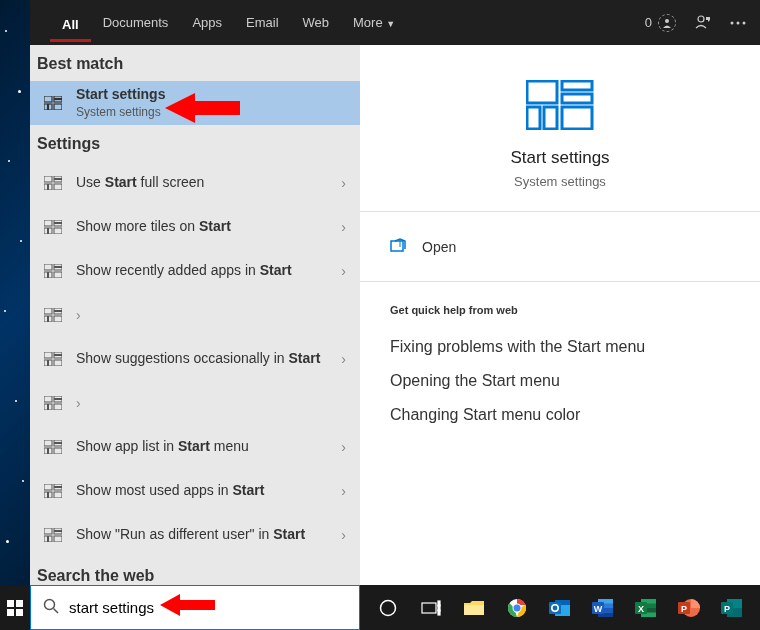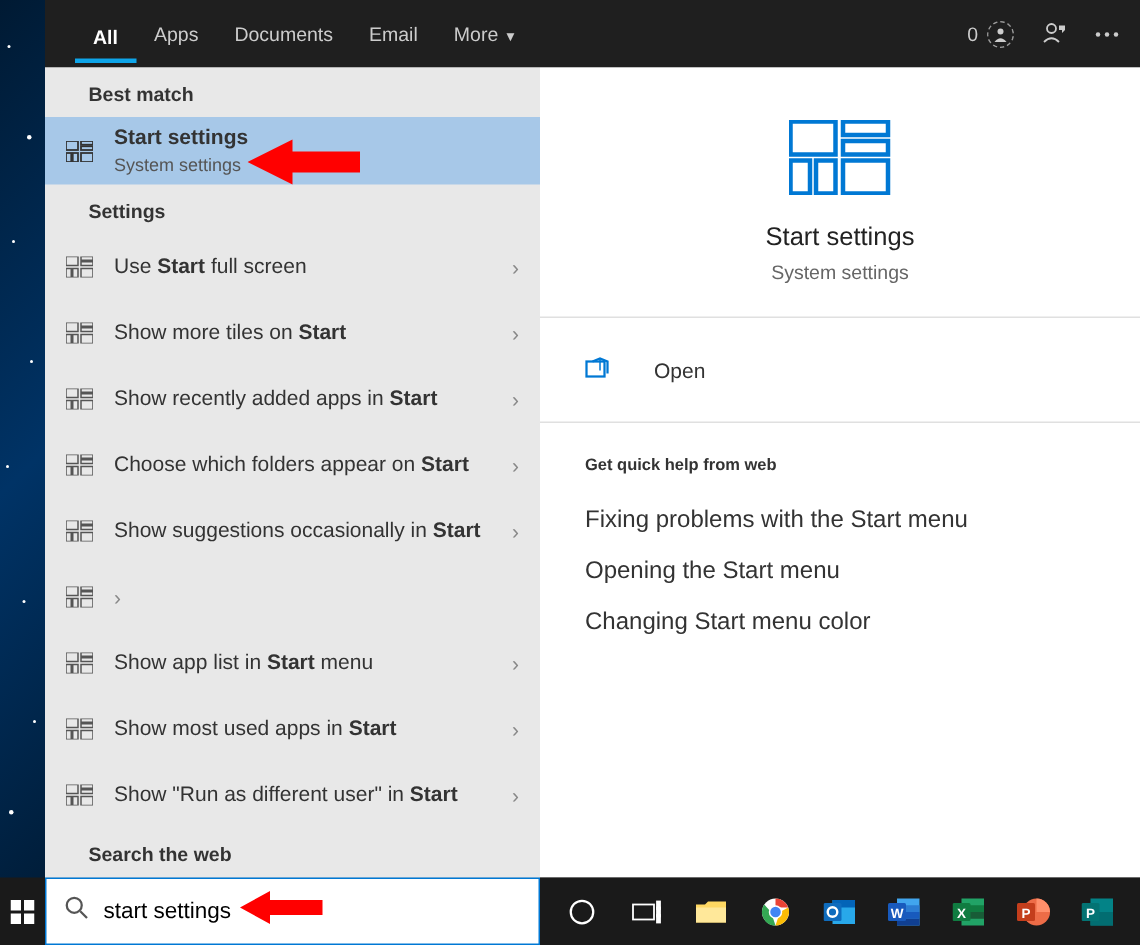--- a/index.html
+++ b/index.html
@@ -10,48 +10,48 @@
   background: linear-gradient(135deg, #001a33, #003366, #001a33);
   overflow: hidden;
 }
 .star { position: absolute; width: 2px; height: 2px; background: #fff; border-radius: 50%; }
 
 .top-bar {
   position: absolute; left: 30px; top: 0; right: 0; height: 45px;
   background: #1f1f1f; display: flex; align-items: center; padding: 0 20px;
 }
 .tab { color: #ccc; font-size: 13px; padding: 13px 12px; cursor: pointer; }
-.tab.active { color: #fff; font-weight: 600; border-bottom: 3px solid #0ea5e9; padding-bottom: 7px; }
+.tab.active { color: #fff; font-weight: 600; border-bottom: 3px solid #b91c1c; padding-bottom: 7px; }
 .top-right { position: absolute; right: 14px; display: flex; align-items: center; gap: 18px; color: #ccc; }
 .top-r-item { font-size: 13px; display: flex; align-items: center; gap: 6px; }
 .avatar-circle { width: 18px; height: 18px; border-radius: 50%; border: 1px dashed #999; display: flex; align-items: center; justify-content: center; }
 .feedback-icon svg, .more-dots svg { display: block; }
 
 .main { position: absolute; left: 30px; top: 45px; right: 0; bottom: 45px; background: #f2f2f2; display: flex; }
 .left-col { width: 330px; background: #e8e8e8; display: flex; flex-direction: column; overflow-y: auto; }
 .right-col { flex: 1; background: #fff; padding: 25px 30px; }
 
-.section-head { font-size: 13px; font-weight: 600; padding: 10px 29px 8px; color: #333; }
+.section-head { font-size: 16px; font-weight: 600; padding: 10px 7px 8px; color: #333; }
 
 .result-row {
   display: flex; align-items: center; padding: 8px 14px;
   min-height: 44px; position: relative; cursor: pointer;
 }
 .result-row.selected { background: #a7c8e8; }
 .result-row .icon { width: 20px; margin-right: 12px; flex-shrink: 0; color: #666; }
 .result-row .text { flex: 1; font-size: 14px; color: #333; line-height: 1.25; }
 .result-row .text b { font-weight: 600; }
 .result-row .sub { font-size: 12px; color: #555; margin-top: 2px; }
 .chev { color: #888; font-size: 14px; }
 
 .big-icon { display: flex; justify-content: center; margin: 10px 0 18px; }
 .right-col h2 { text-align: center; font-size: 17px; font-weight: 400; color: #222; }
 .right-col .subtitle { text-align: center; font-size: 13px; color: #666; margin-top: 6px; }
 .divider { height: 1px; background: #e0e0e0; margin: 22px -30px; }
-.open-row { display: flex; align-items: center; gap: 30px; font-size: 14px; color: #333; padding: 4px 0; cursor: pointer; }
+.open-row { display: flex; align-items: center; gap: 16px; font-size: 14px; color: #333; padding: 4px 0; cursor: pointer; }
 .help-head { font-size: 11px; font-weight: 600; color: #333; margin-bottom: 14px; }
 .help-link { font-size: 16px; color: #333; padding: 8px 0; cursor: pointer; }
 
 .search-bar {
   position: absolute; left: 30px; bottom: 0; width: 330px; height: 45px;
   background: #fff; border: 1px solid #0078d4; display: flex; align-items: center; padding: 0 12px;
 }
 .search-bar .sicon { color: #666; margin-right: 10px; }
 .search-bar input { border: none; outline: none; font-size: 15px; flex: 1; }
 
@@ -80,23 +80,24 @@
   <div class="star" style="left:8px;top:160px"></div>
   <div class="star" style="left:20px;top:240px"></div>
   <div class="star" style="left:4px;top:310px"></div>
   <div class="star" style="left:15px;top:400px"></div>
   <div class="star" style="left:22px;top:480px"></div>
   <div class="star" style="left:6px;top:540px;width:3px;height:3px"></div>
 </div>
 
 <div class="top-bar">
   <div class="tab active">All</div>
+  <div class="tab">Documents</div>
   <div class="tab">Apps</div>
-  <div class="tab">Documents</div>
   <div class="tab">Email</div>
+  <div class="tab">Web</div>
   <div class="tab"><span>More</span> <span style="font-size:9px">▼</span></div>
   <div class="top-right">
     <div class="top-r-item">
       <span>0</span>
       <span class="avatar-circle">
         <svg width="10" height="10" viewBox="0 0 10 10">
             <circle cx="5" cy="3" r="2" fill="#ccc"></circle>
             <path d="M1 10 Q5 5 9 10" fill="#ccc"></path>
           </svg>
       </span>
@@ -187,21 +188,20 @@
     <span class="icon grid-icon">
       <svg width="18" height="14" viewBox="0 0 18 14" fill="none" stroke="#555" stroke-width="1">
         <rect x="0" y="0" width="8" height="6"></rect>
               <rect x="10" y="0" width="8" height="2.5"></rect>
               <rect x="10" y="3.5" width="8" height="2.5"></rect>
         <rect x="0" y="8" width="3.5" height="6"></rect>
               <rect x="4.5" y="8" width="3.5" height="6"></rect>
               <rect x="10" y="8" width="8" height="6"></rect>
       </svg>
     </span>
-    <div class="text">Choose which folders appear on <b>Start</b></div>
     <span class="chev">›</span>
         </div>
         <div class="result-row">
     <span class="icon grid-icon">
       <svg width="18" height="14" viewBox="0 0 18 14" fill="none" stroke="#555" stroke-width="1">
         <rect x="0" y="0" width="8" height="6"></rect>
               <rect x="10" y="0" width="8" height="2.5"></rect>
               <rect x="10" y="3.5" width="8" height="2.5"></rect>
         <rect x="0" y="8" width="3.5" height="6"></rect>
               <rect x="4.5" y="8" width="3.5" height="6"></rect>

